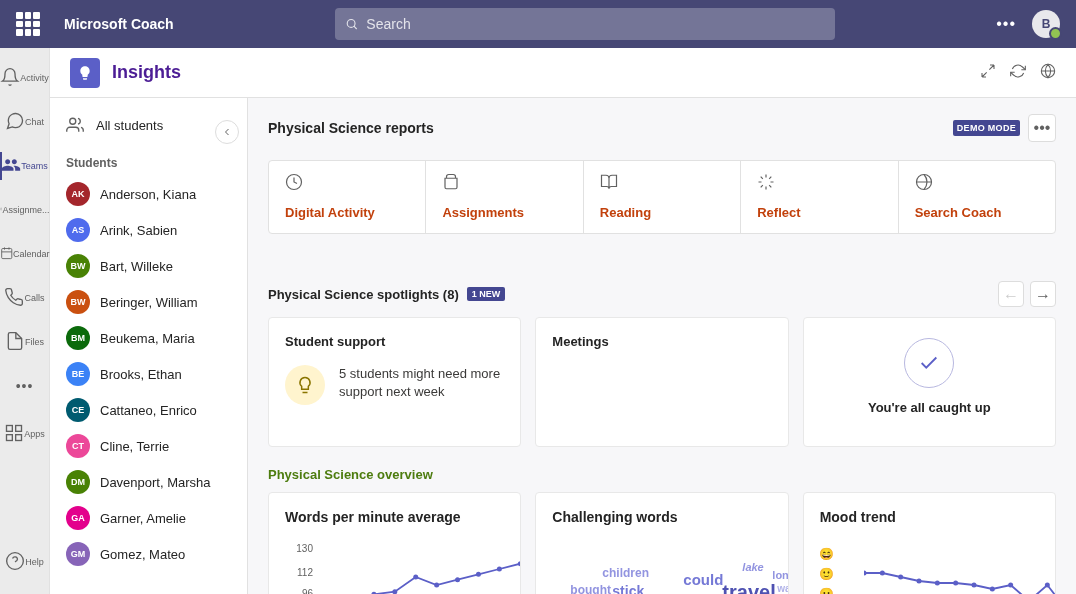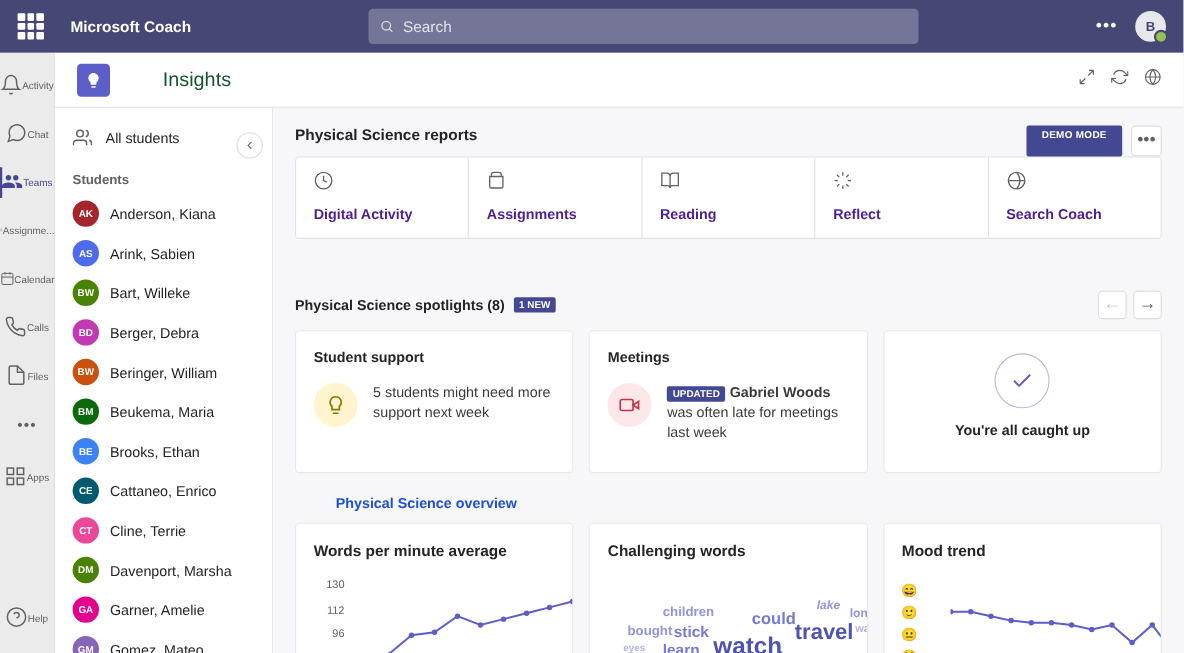--- a/index.html
+++ b/index.html
@@ -22,65 +22,65 @@
 .rail-item { width: 50px; height: 44px; display: flex; align-items: center; justify-content: center; color: #616161; font-size: 9px; cursor: pointer; position: relative; }
 .rail-item.selected { color: #444791; }
 .rail-item.selected::before { content:""; position:absolute; left:0; top:8px; bottom:8px; width:2px; background:#444791; }
 .rail-item svg { width: 20px; height: 20px; margin-bottom: 2px; }
 .rail-bottom { margin-top: auto; margin-bottom: 10px; }
 .rail-apps { margin-top: 4px; }
 
 .content { flex: 1; display: flex; flex-direction: column; }
 .page-header { height: 50px; display: flex; align-items: center; padding: 0 20px; border-bottom: 1px solid #e1e1e1; background: #fff; }
 .page-icon { width: 30px; height: 30px; background: #5b5fc7; border-radius: 4px; display: flex; align-items: center; justify-content: center; color: #fff; margin-right: 12px; }
-.page-title { font-size: 18px; font-weight: 400; color: #14532d; margin-left: 36px; }
+.page-title { font-size: 18px; font-weight: 700; color: #4c1d95; }
 .hdr-actions { margin-left: auto; display: flex; gap: 14px; color: #616161; }
 .hdr-actions span { cursor: pointer; }
 
 .body-row { flex: 1; display: flex; overflow: hidden; }
 .sidebar { width: 198px; background: #fff; border-right: 1px solid #e1e1e1; overflow-y: auto; position: relative; padding: 8px 0; }
 .collapse-btn { position: absolute; top: 22px; right: 8px; width: 24px; height: 24px; border-radius: 50%; background: #fff; border: 1px solid #ddd; display: flex; align-items: center; justify-content: center; color: #616161; cursor: pointer; z-index: 2; }
 .all-students { display: flex; align-items: center; padding: 10px 16px; font-size: 13px; color: #242424; cursor: pointer; }
 .all-students svg { margin-right: 12px; }
 .section-label { padding: 12px 16px 6px; font-size: 12px; font-weight: 600; color: #616161; }
 .student { display: flex; align-items: center; padding: 6px 16px; font-size: 13px; color: #242424; cursor: pointer; }
 .student .avatar { width: 24px; height: 24px; border-radius: 50%; display: flex; align-items: center; justify-content: center; font-size: 9px; font-weight: 600; color: #fff; margin-right: 10px; flex-shrink: 0; }
 
 .main { flex: 1; overflow-y: auto; padding: 16px 20px 0; background: #f7f7f9; }
-.report-hdr { display: flex; margin-bottom: 0; }
+.report-hdr { display: flex; align-items: center; margin-bottom: 18px; }
 .report-title { font-size: 14px; font-weight: 700; color: #242424; }
-.demo-badge { margin-left: auto; background: #444791; color: #fff; font-size: 9px; font-weight: 700; padding: 3px 14px; border-radius: 2px; letter-spacing: 0.3px; }
+.demo-badge { margin-left: auto; background: #444791; color: #fff; font-size: 9px; font-weight: 700; padding: 3px 4px; border-radius: 2px; letter-spacing: 0.3px; }
 .more-btn { width: 28px; height: 28px; border:1px solid #ddd; border-radius: 4px; background:#fff; display: flex; align-items: center; justify-content: center; margin-left: 8px; color:#616161; cursor:pointer; }
 
 .report-tabs { display: flex; border: 1px solid #e1e1e1; border-radius: 4px; background: #fff; margin-bottom: 20px; }
 .rtab { flex: 1; padding: 12px 16px; border-right: 1px solid #e1e1e1; cursor: pointer; }
 .rtab:last-child { border-right: none; }
 .rtab .ticon { color:#616161; margin-bottom: 8px; display:block; }
-.rtab .tlabel { font-size: 13px; font-weight: 600; color:#4c1d95; }
+.rtab .tlabel { font-size: 13px; font-weight: 600; color:#c2410c; }
 
 .spot-hdr { display: flex; align-items: center; margin-bottom: 10px; margin-top: 47px; }
 .spot-title { font-size: 13px; font-weight: 700; color:#242424; }
 .new-badge { background:#444791; color:#fff; font-size:9px; font-weight:700; padding:2px 5px; border-radius:2px; margin-left:8px; }
 .pager { margin-left: auto; display: flex; gap: 6px; }
 .pager-btn { width:26px; height:26px; border:1px solid #ddd; border-radius:4px; background:#fff; display:flex; align-items:center; justify-content:center; color:#616161; }
 .pager-btn.disabled { color:#ccc; }
 
 .cards-row { display:flex; gap:14px; margin-bottom: 20px; }
 .card { flex:1; background:#fff; border:1px solid #e8e8e8; border-radius:4px; padding:16px; min-height:130px; }
 .card-title { font-size:13px; font-weight:700; color:#242424; margin-bottom:16px; }
 .card-body { display:flex; align-items:flex-start; gap:14px; font-size:13px; color:#3b3a39; line-height:1.4; }
 .card-icon { width:40px; height:40px; border-radius:50%; display:flex; align-items:center; justify-content:center; flex-shrink:0; }
 .updated { background:#444791; color:#fff; font-size:9px; font-weight:700; padding:2px 5px; border-radius:2px; margin-right:4px; }
 
 .caughtup { display:flex; flex-direction:column; align-items:center; text-align:center; padding-top: 4px; }
 .check-circle { width:50px; height:50px; border:1.5px solid #b8b8e0; border-radius:50%; display:flex; align-items:center; justify-content:center; color:#5b5fc7; margin-bottom:12px; }
 .cu-title { font-size:13px; font-weight:700; color:#242424; margin-bottom:4px; }
 .cu-sub { font-size:11px; color:#616161; line-height:1.4; }
 
-.ovw-title { font-size: 13px; font-weight:700; color:#1d4ed8; margin-bottom:10px;margin-left:37px; }
+.ovw-title { font-size: 13px; font-weight:700; color:#4d7c0f; margin-bottom:10px; }
 .chart-card { flex:1; background:#fff; border:1px solid #e8e8e8; border-radius:4px; padding:16px; height:180px; position:relative; overflow:hidden; }
 .chart-title { font-size:14px; font-weight:700; color:#242424; margin-bottom:16px; }
 .wpm { position:relative; height:100px; }
 .wpm-axis { position:absolute; left:0; width:28px; font-size:10px; color:#616161; text-align:right; }
 .wpm svg { position:absolute; left:34px; right:0; top:0; }
 
 .cloud { position:relative; height:110px; }
 .cloud span { position:absolute; font-weight:600; }
 
 .mood { position:relative; height:110px; }
@@ -233,24 +233,20 @@
             </div>
             <div class="student">
               <div class="avatar" style="background:#4f6bed">AS</div>
               <span>Arink, Sabien</span>
             </div>
             <div class="student">
               <div class="avatar" style="background:#498205">BW</div>
               <span>Bart, Willeke</span>
             </div>
             <div class="student">
-              <div class="avatar" style="background:#c239b3">BD</div>
-              <span>Berger, Debra</span>
-            </div>
-            <div class="student">
               <div class="avatar" style="background:#ca5010">BW</div>
               <span>Beringer, William</span>
             </div>
             <div class="student">
               <div class="avatar" style="background:#0b6a0b">BM</div>
               <span>Beukema, Maria</span>
             </div>
             <div class="student">
               <div class="avatar" style="background:#3b82f6">BE</div>
               <span>Brooks, Ethan</span>
@@ -336,29 +332,20 @@
               <div class="card-icon" style="background:#fff4ce;">
                 <svg width="20" height="20" viewBox="0 0 24 24" fill="none" stroke="#8a7500" stroke-width="1.8">
                     <path d="M9 21h6M12 3a6 6 0 0 0-4 10.5V17h8v-3.5A6 6 0 0 0 12 3z"></path>
                   </svg>
               </div>
               <div>5 students might need more support next week</div>
             </div>
           </div>
           <div class="card">
             <div class="card-title">Meetings</div>
-            <div class="card-body">
-              <div class="card-icon" style="background:#fde7e9;">
-                <svg width="20" height="20" viewBox="0 0 24 24" fill="none" stroke="#c4314b" stroke-width="1.8">
-                    <rect x="2" y="6" width="14" height="12" rx="2"></rect>
-                    <path d="m22 8-6 4 6 4V8z"></path>
-                  </svg>
-              </div>
-              <div><span class="updated">UPDATED</span><b>Gabriel Woods</b><span> was often late for meetings last week</span></div>
-            </div>
           </div>
           <div class="card">
             <div class="caughtup">
               <div class="check-circle">
                 <svg width="22" height="22" viewBox="0 0 24 24" fill="none" stroke="currentColor" stroke-width="2">
                     <path d="M20 6L9 17l-5-5"></path>
                   </svg>
               </div>
               <div class="cu-title">You're all caught up</div>
             </div>

